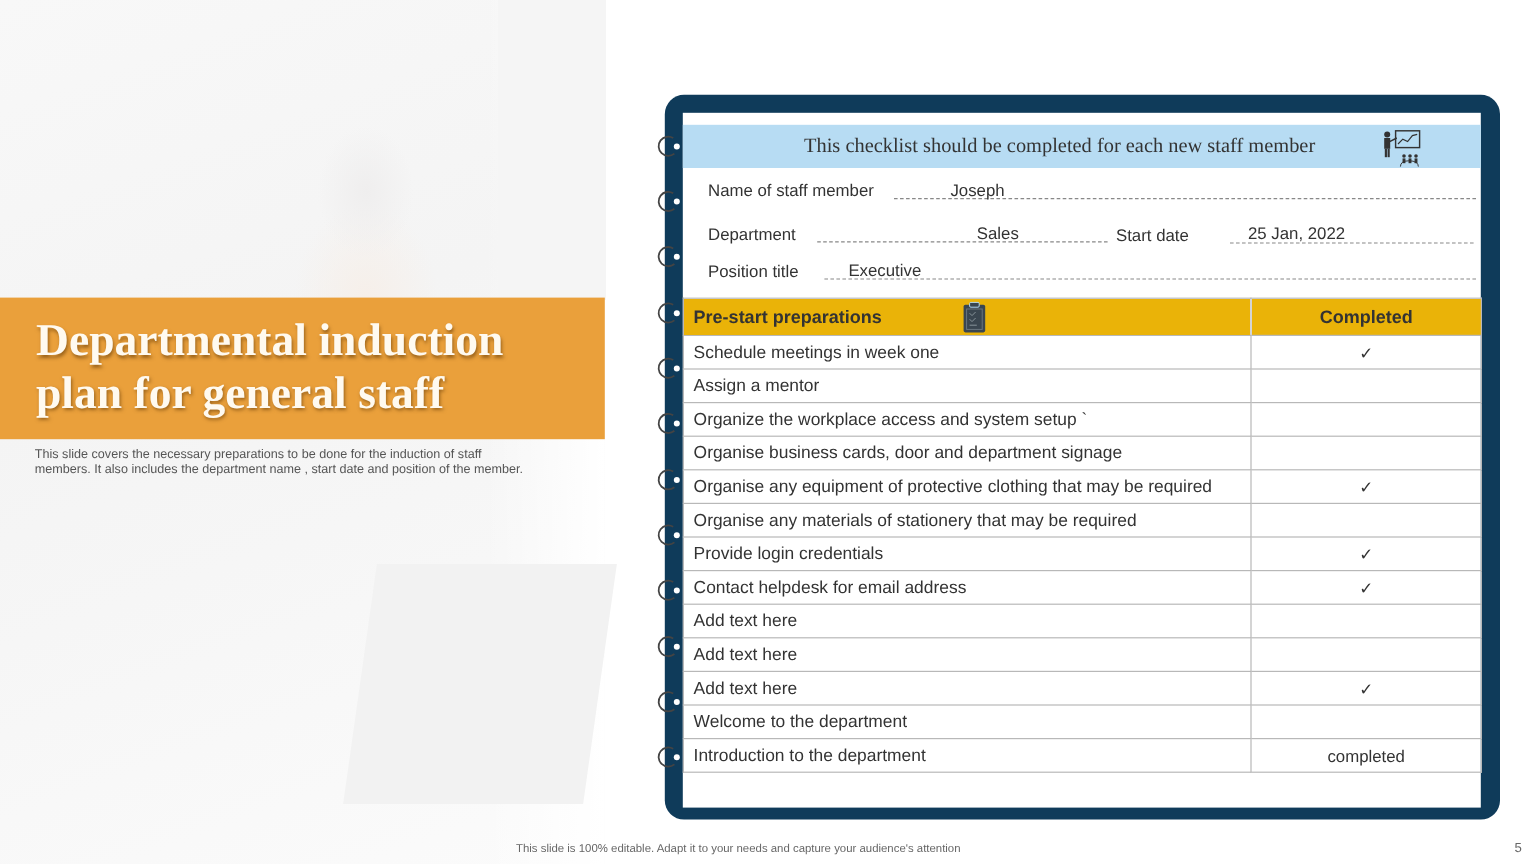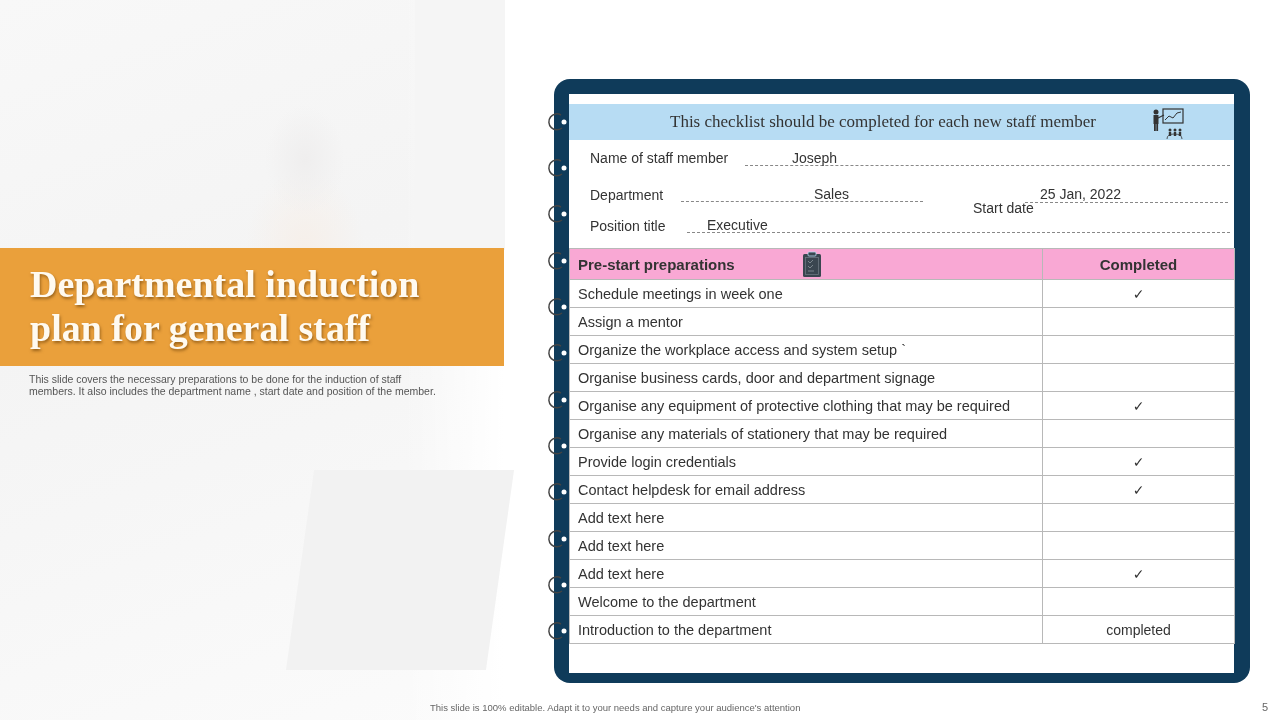--- a/index.html
+++ b/index.html
@@ -56,21 +56,21 @@
     .field-value { position: absolute; font-size: 14px; color: #333333; }
 
     table.checklist {
       position: absolute; left: 569px; top: 248px; width: 665px;
       border-collapse: collapse; table-layout: fixed;
     }
     table.checklist th, table.checklist td {
       border: 1px solid #b8b8b8; height: 28px; font-size: 14.5px; color: #333333;
       padding: 0 8px; white-space: nowrap; overflow: hidden;
     }
-    table.checklist th { background: #f9a8d4; font-weight: bold; height: 31px; font-size: 15px; }
+    table.checklist th { background: #eab308; font-weight: bold; height: 31px; font-size: 15px; }
     table.checklist th.c1 { text-align: left; position: relative; }
     table.checklist th.c2, table.checklist td.c2 { text-align: center; }
     table.checklist td.c2 { font-size: 14px; }
     col.w1 { width: 473px; } col.w2 { width: 192px; }
     .clip-icon { position: absolute; left: 232px; top: 2px; width: 20px; height: 27px; }
 
     .ring { position: absolute; left: 544px; width: 24px; height: 22px; }
 
     .footer-note {
       position: absolute; left: 430px; top: 702px; font-size: 9.5px; color: #666666;
@@ -114,21 +114,21 @@
 </svg>
 
 <span class="field-label" style="left:590px;top:150px;">Name of staff member</span>
 <div class="field-line" style="left:745px;top:165px;width:485px;"></div>
 <span class="field-value" style="left:792px;top:150px;">Joseph</span>
 
 <span class="field-label" style="left:590px;top:187px;">Department</span>
 <div class="field-line" style="left:681px;top:201px;width:242px;"></div>
 <span class="field-value" style="left:774px;top:186px;margin-left:40px;">Sales</span>
 
-<span class="field-label" style="left:973px;top:188px;margin-top:12px;">Start date</span>
+<span class="field-label" style="left:930px;top:188px;">Start date</span>
 <div class="field-line" style="left:1025px;top:202px;width:203px;"></div>
 <span class="field-value" style="left:1040px;top:186px;">25 Jan, 2022</span>
 
 <span class="field-label" style="left:590px;top:218px;">Position title</span>
 <div class="field-line" style="left:687px;top:232px;width:543px;"></div>
 <span class="field-value" style="left:707px;top:217px;">Executive</span>
 
 <table class="checklist">
   <colgroup>
       <col class="w1">

